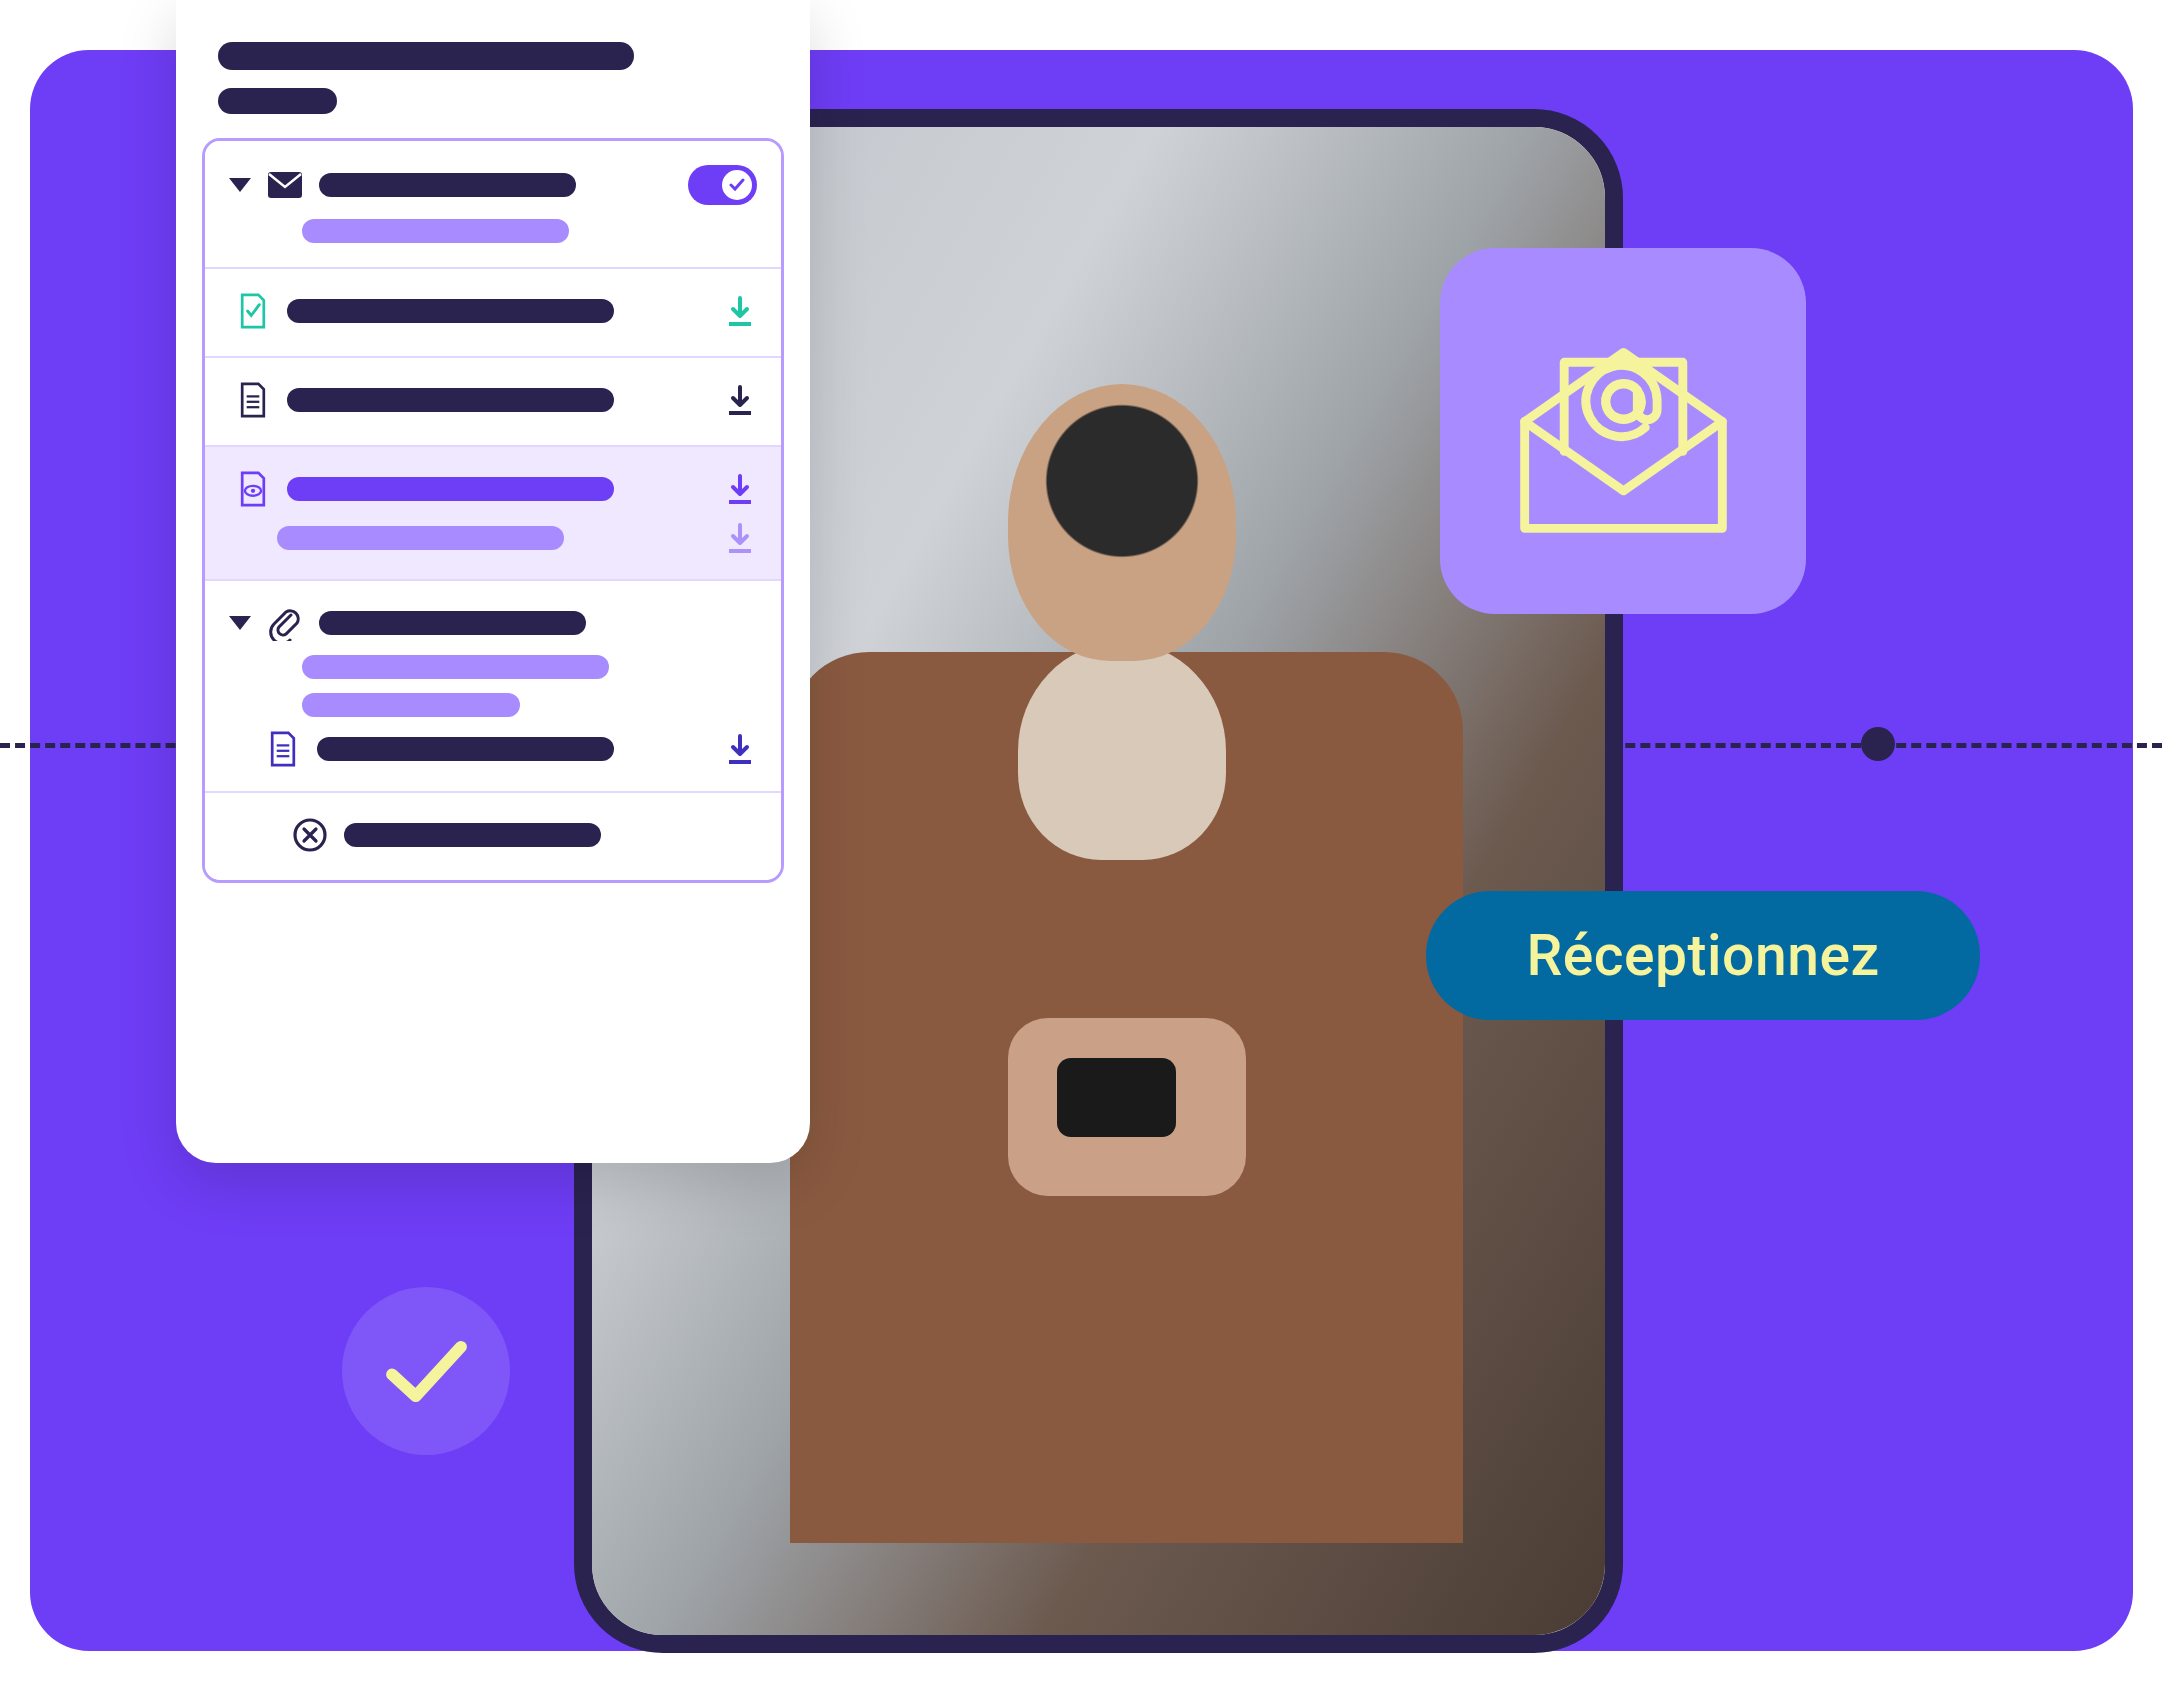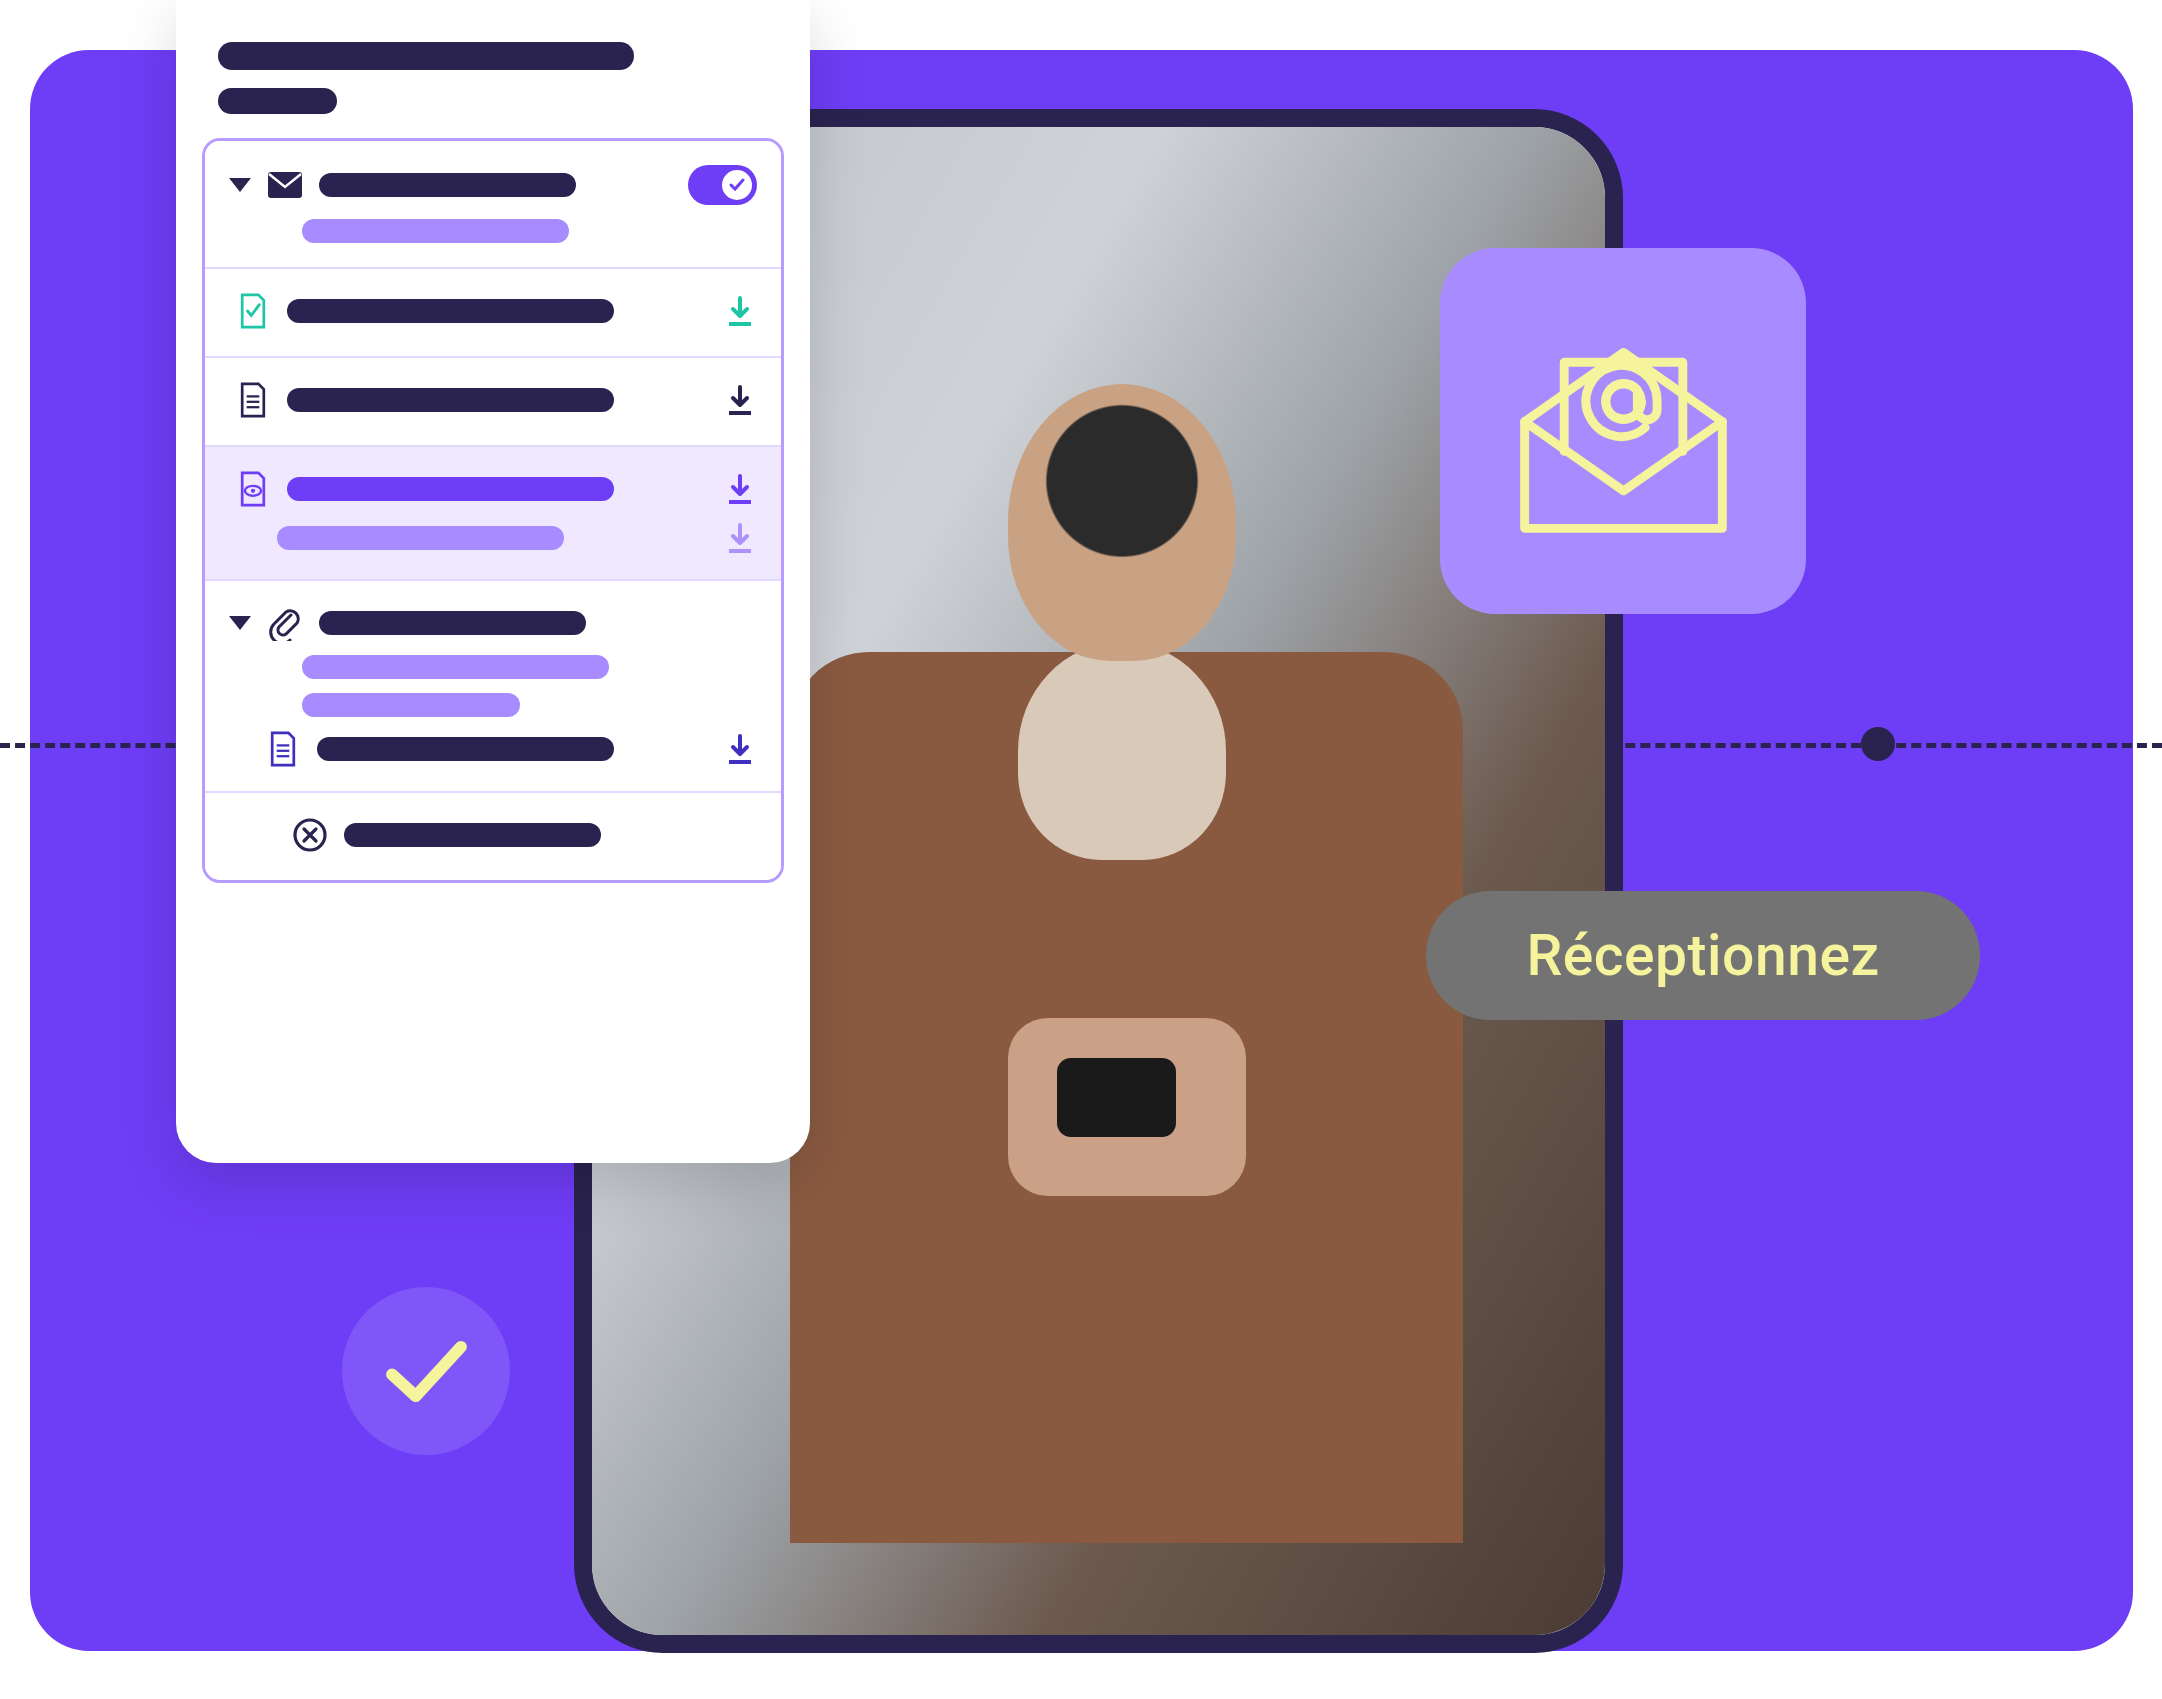--- a/index.html
+++ b/index.html
@@ -219,21 +219,21 @@
   }
   .env-tile svg { width: 257px; height: 257px; }
 
   
   .pill {
     position: absolute;
     left: 1426px;
     top: 891px;
     min-width: 554px;
     height: 129px;
-    background: #737373;
+    background: #0369a1;
     border-radius: 64px;
     z-index: 12;
     display: flex; align-items: center; justify-content: center;
     padding: 0 59px;
   }
   .pill span {
     color: #F5F39B;
     font-size: 57px;
     font-weight: 500;
     letter-spacing: 0.5px;

